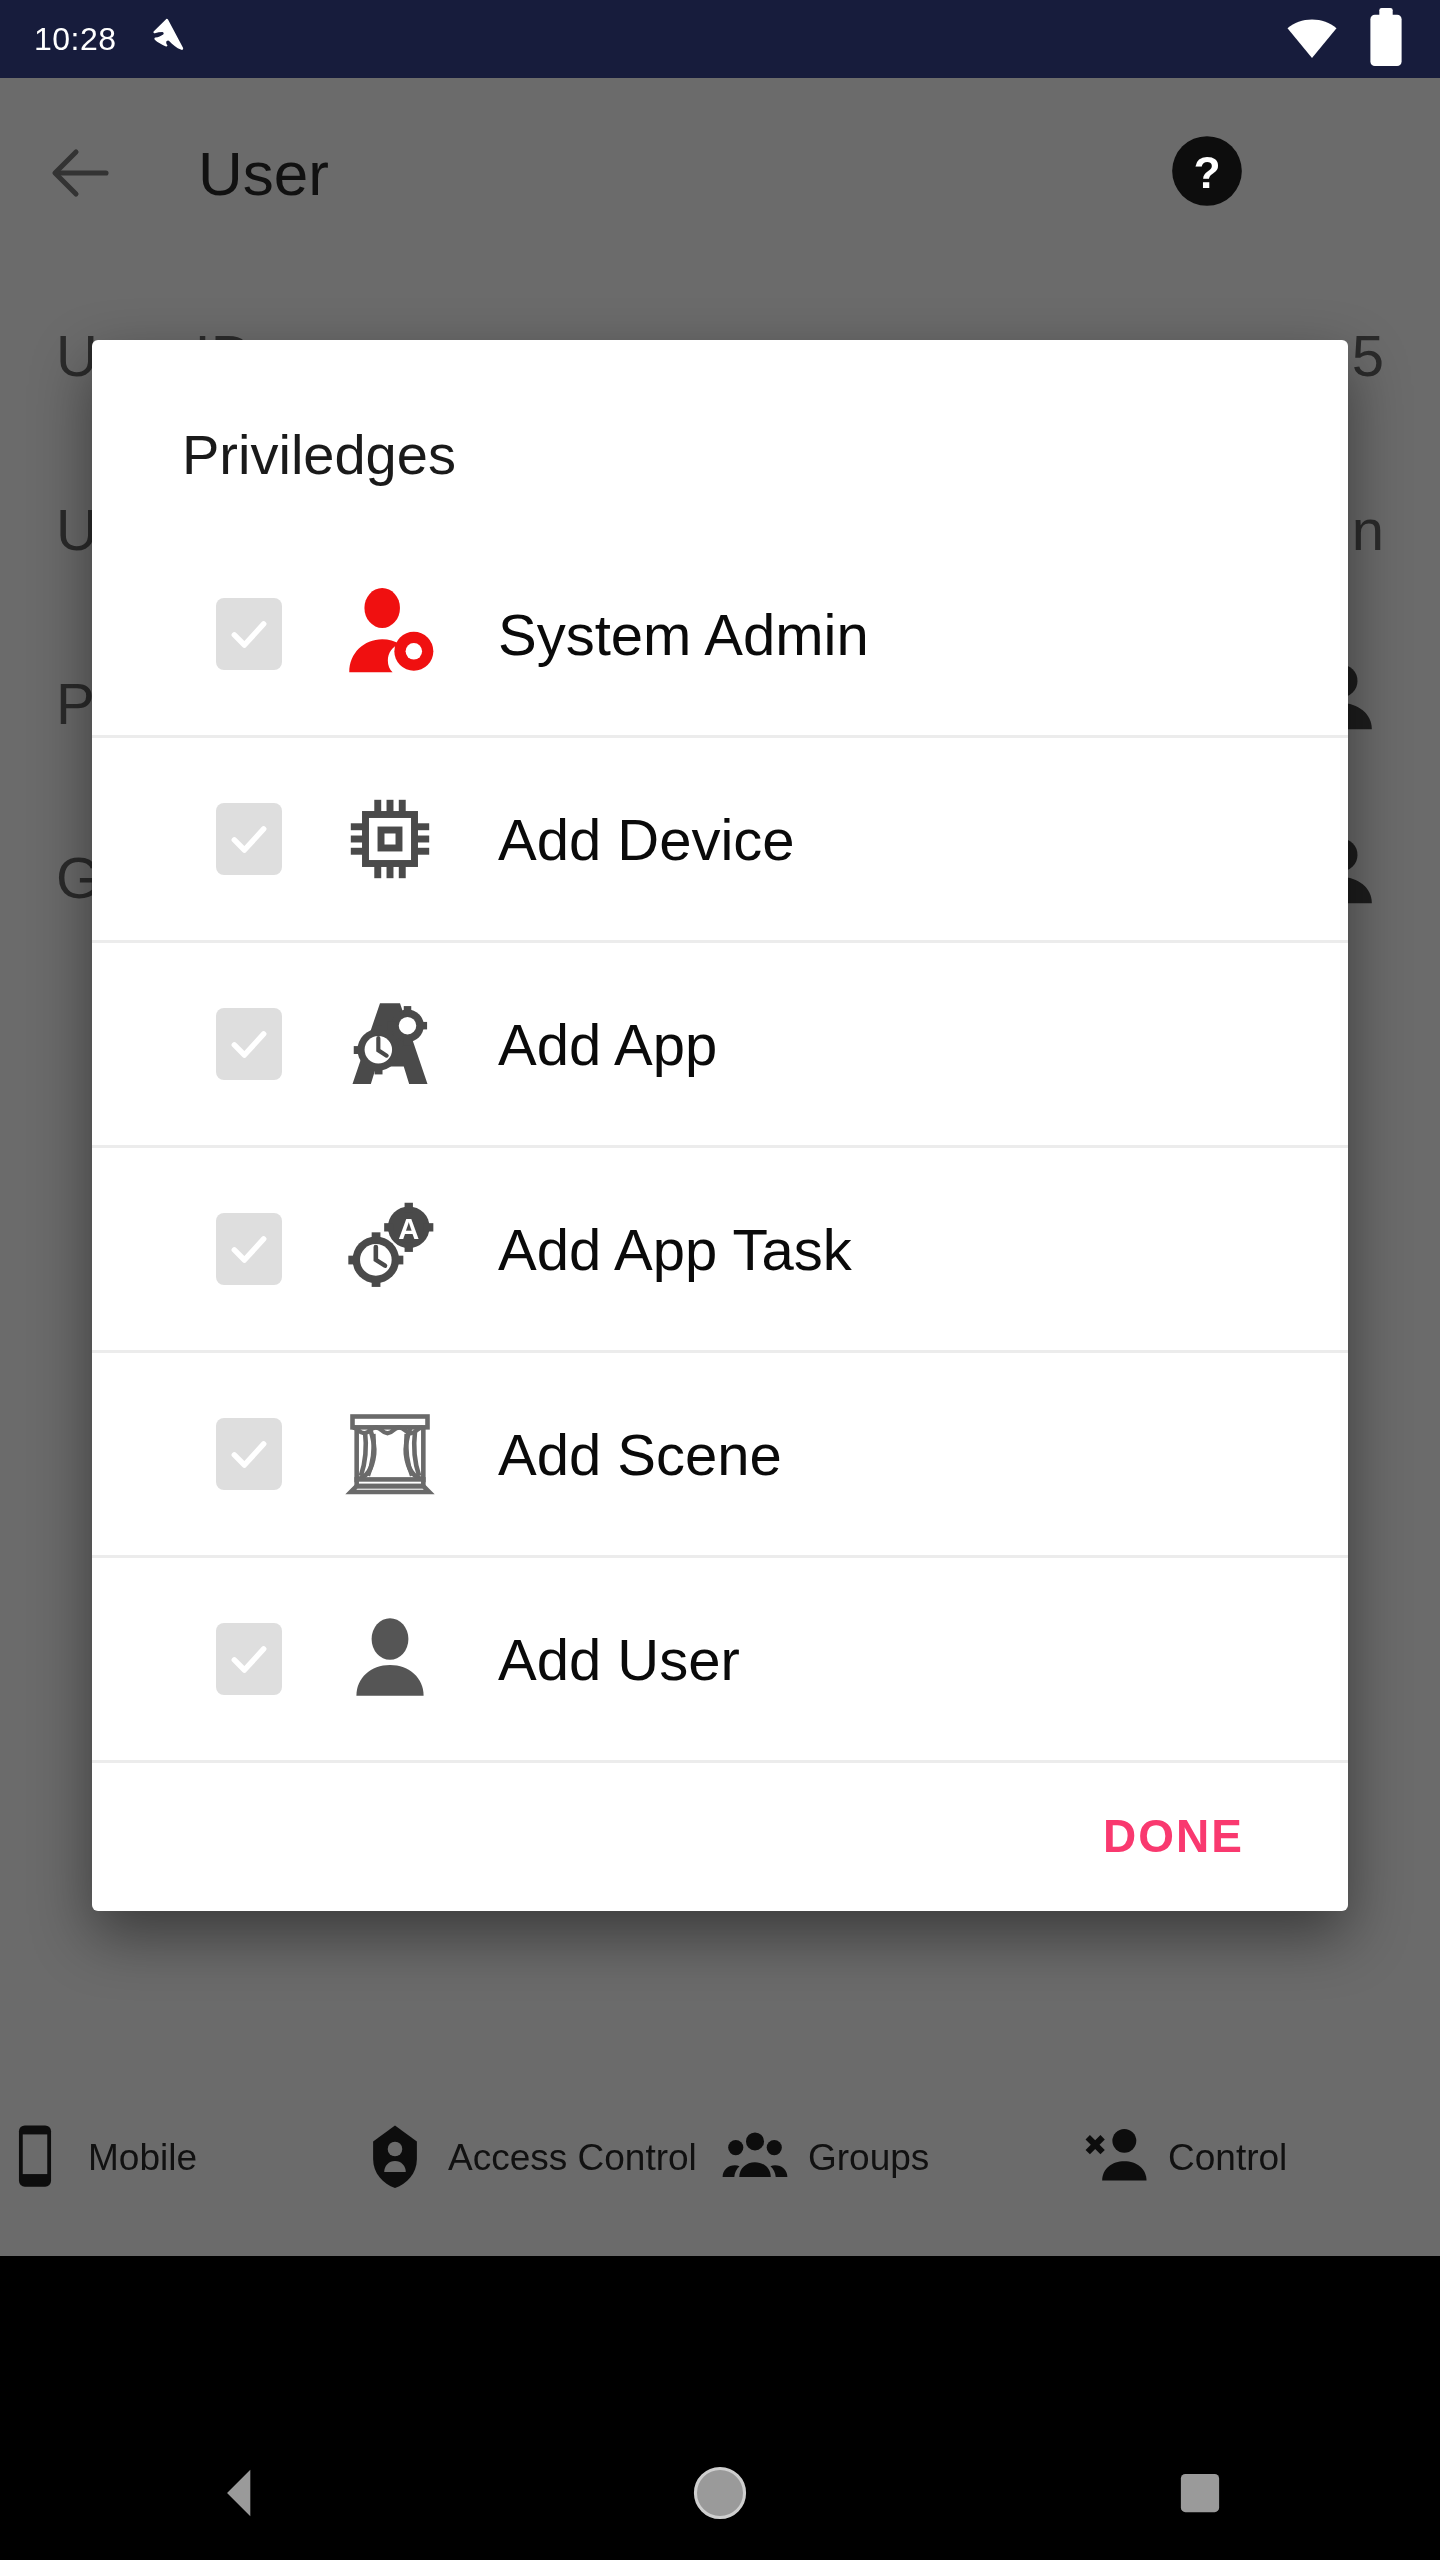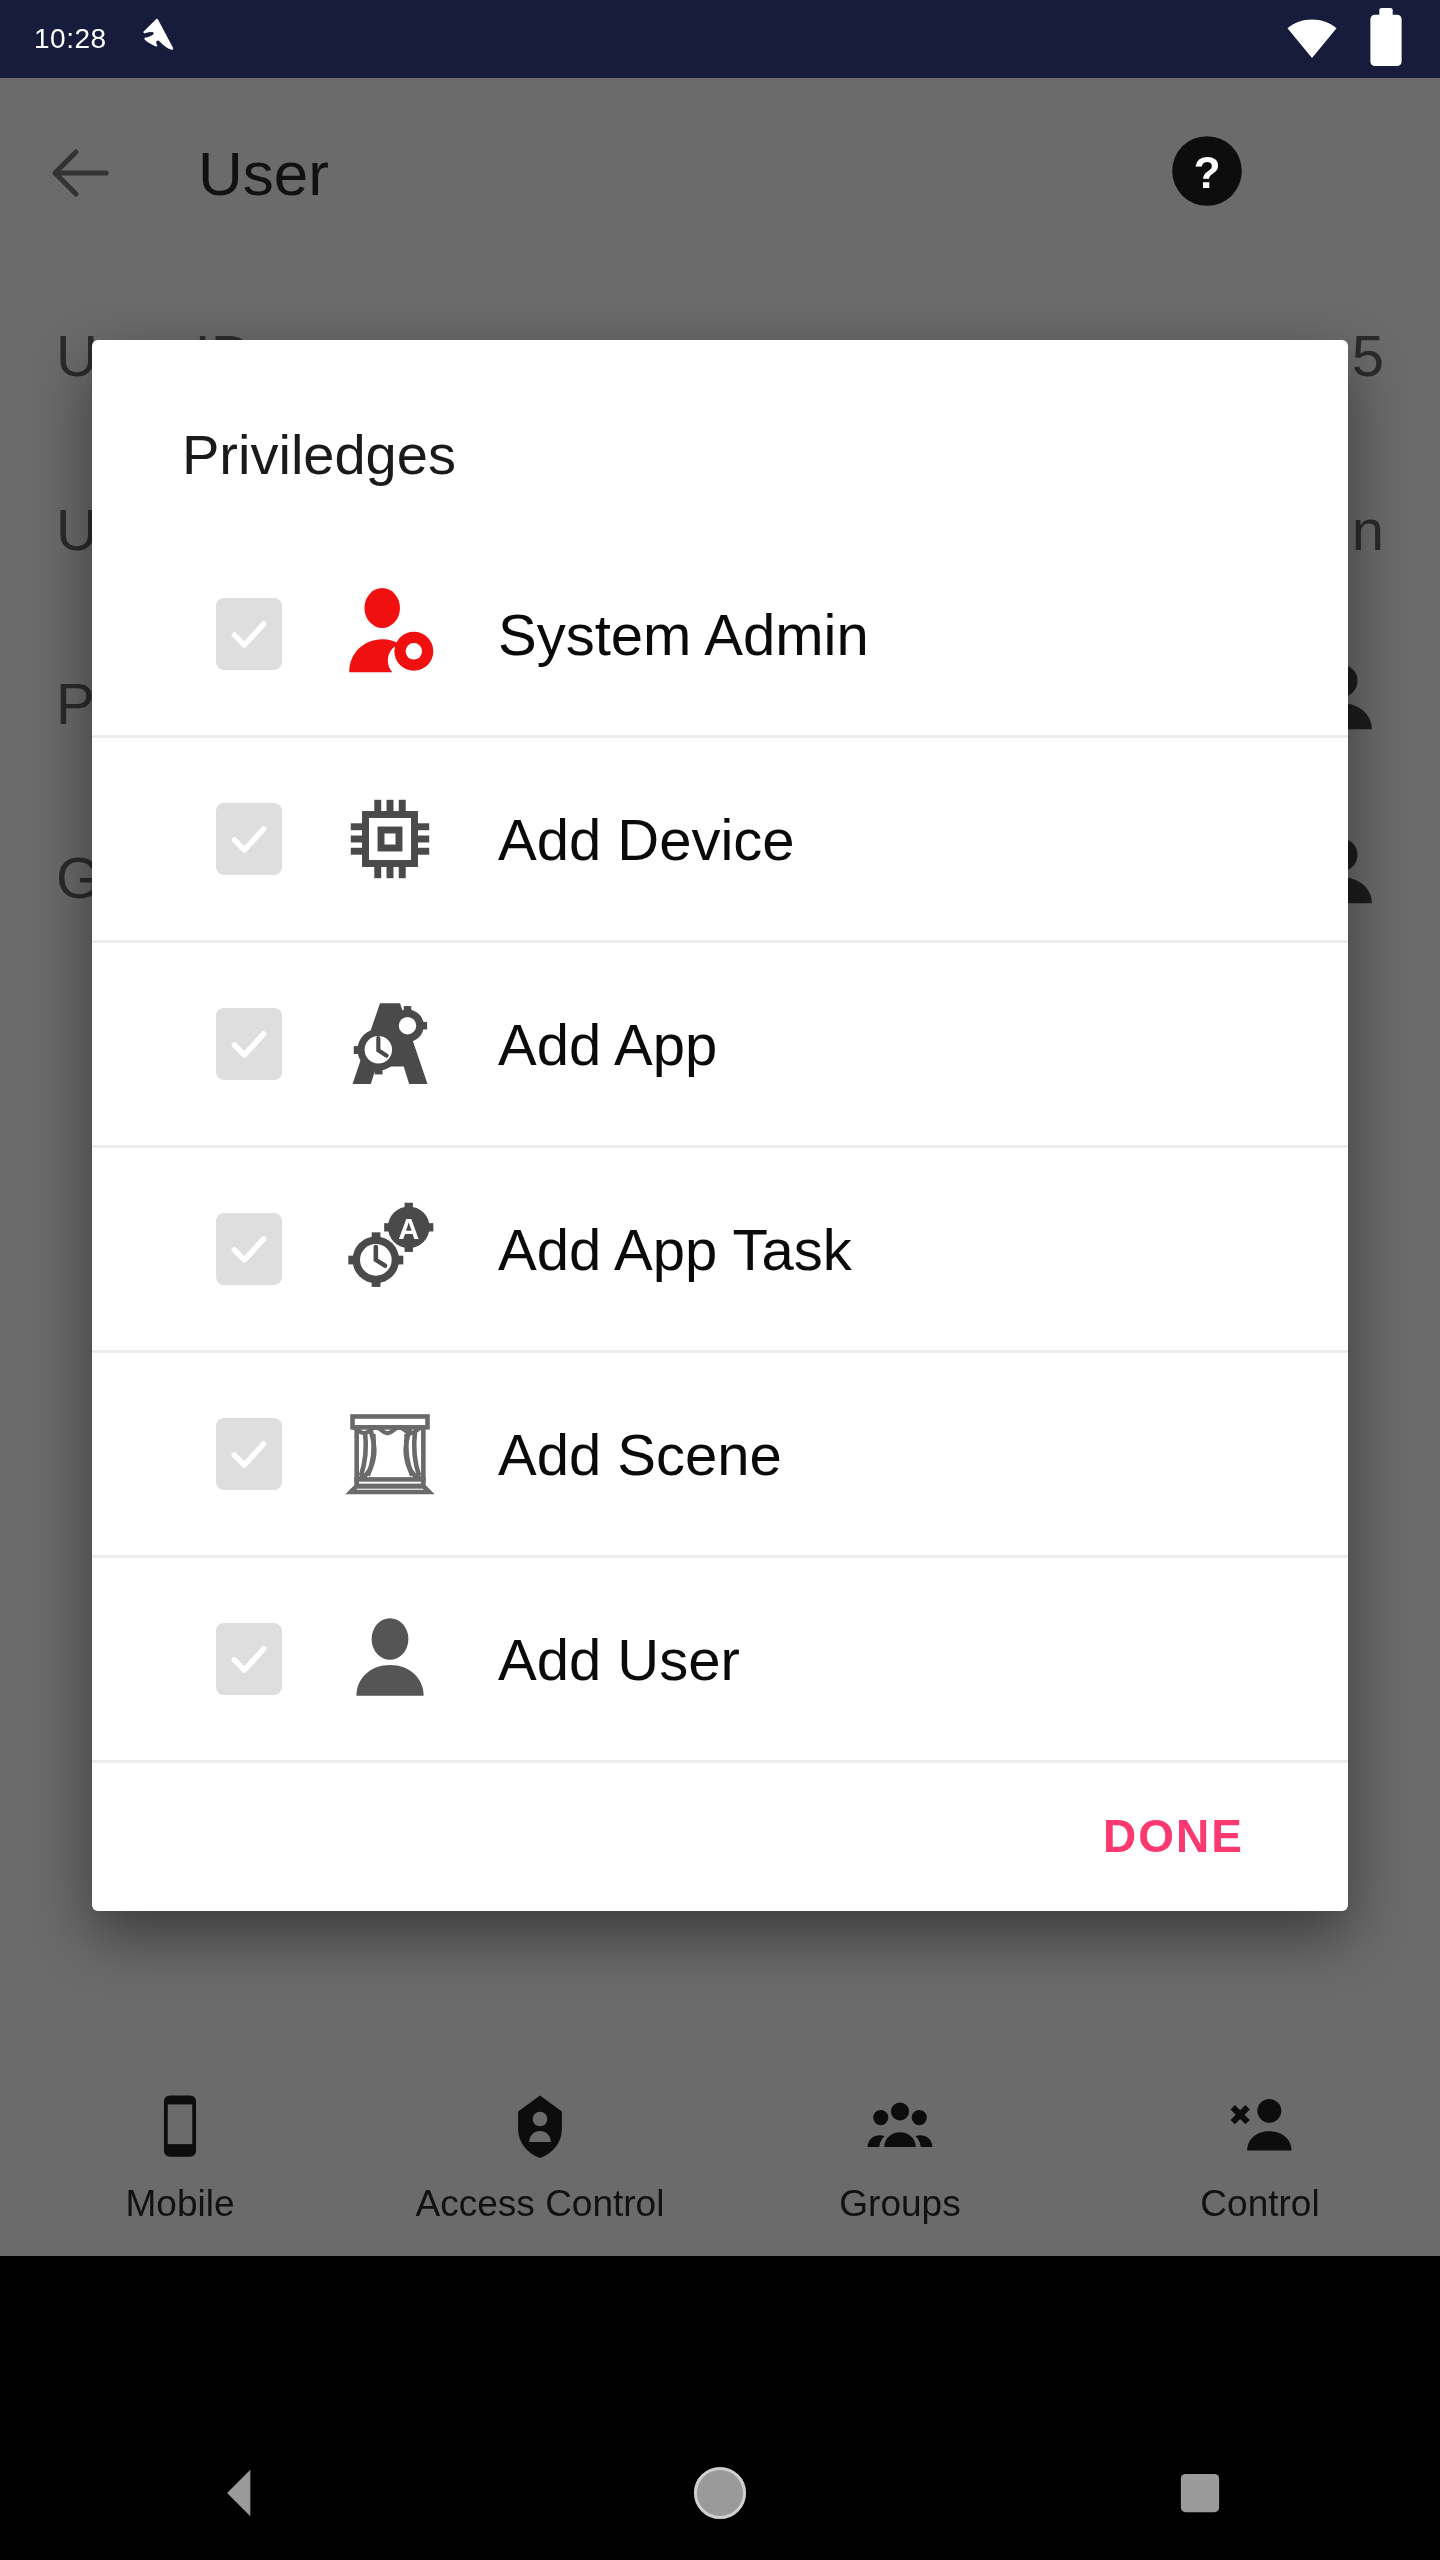--- a/index.html
+++ b/index.html
@@ -11,21 +11,21 @@
     overflow:hidden;
     -webkit-font-smoothing:antialiased;
   }
 
   
   .statusbar{
     position:absolute; left:0; top:0; width:1440px; height:78px;
     background:#171c3c;
     display:flex; align-items:center; padding:0 34px;
   }
-  .sb-time{ color:#fff; font-size:28px; letter-spacing:.5px; }
+  .sb-time{ color:#fff; font-size:32px; letter-spacing:.5px; }
   .sb-left-icons{ display:flex; align-items:center; margin-left:26px; }
   .sb-right{ margin-left:auto; display:flex; align-items:center; gap:26px; }
 
   
   .scrim{
     position:absolute; left:0; top:78px; width:1440px; height:2178px;
     background:#6b6b6b;
   }
   .appbar{
     position:absolute; left:0; top:0; width:1291px; height:190px;
@@ -44,21 +44,21 @@
   }
   .bg-row .bg-val{ margin-left:auto; font-size:58px; color:#2b2b2b; }
   .bg-row .bg-pic{ margin-left:auto; }
 
   
   .tabbar{
     position:absolute; left:0; bottom:0; width:1440px; height:196px;
     display:flex; align-items:center;
   }
   .tab{
-    flex:1; display:flex; flex-direction:column;
+    flex:1; display:flex; flex-direction:row;
     align-items:center; gap:18px;
   }
   .tab-label{ font-size:37px; color:#111; }
 
   
   .navbar{
     position:absolute; left:0; bottom:0; width:1440px; height:134px;
     background:#000; display:flex; align-items:center;
   }
   .nav-btn{ flex:1; display:flex; align-items:center; justify-content:center; }

